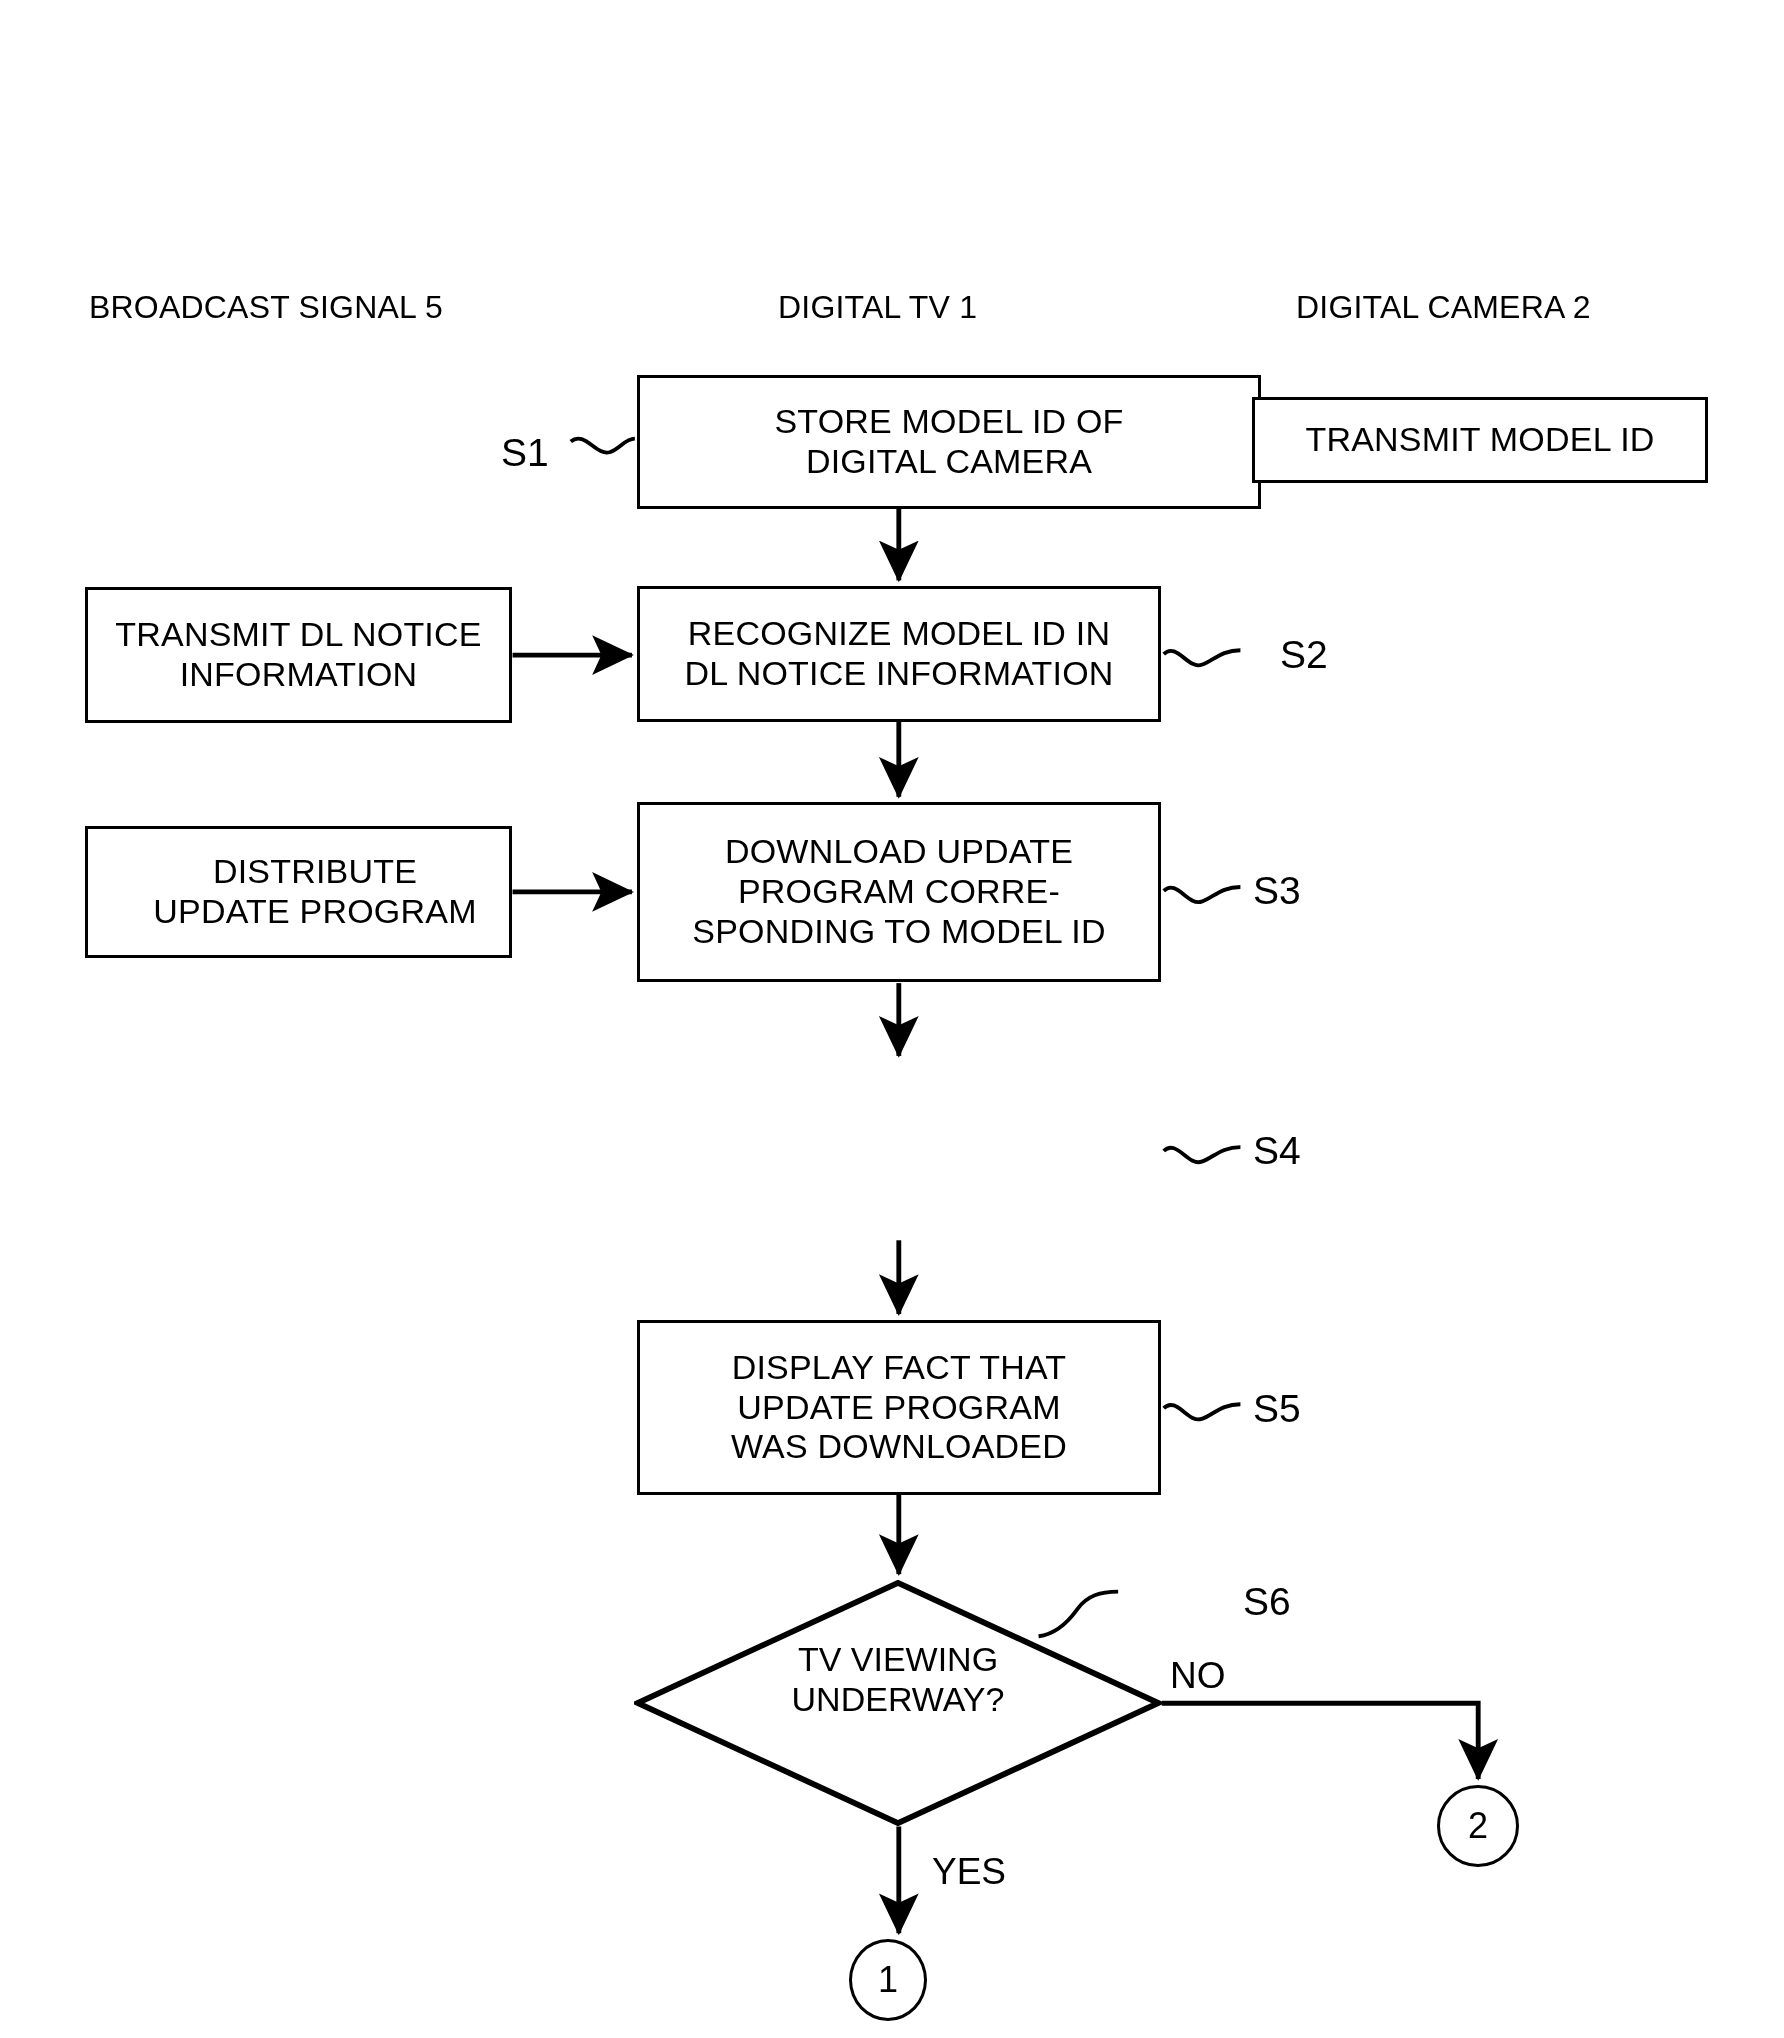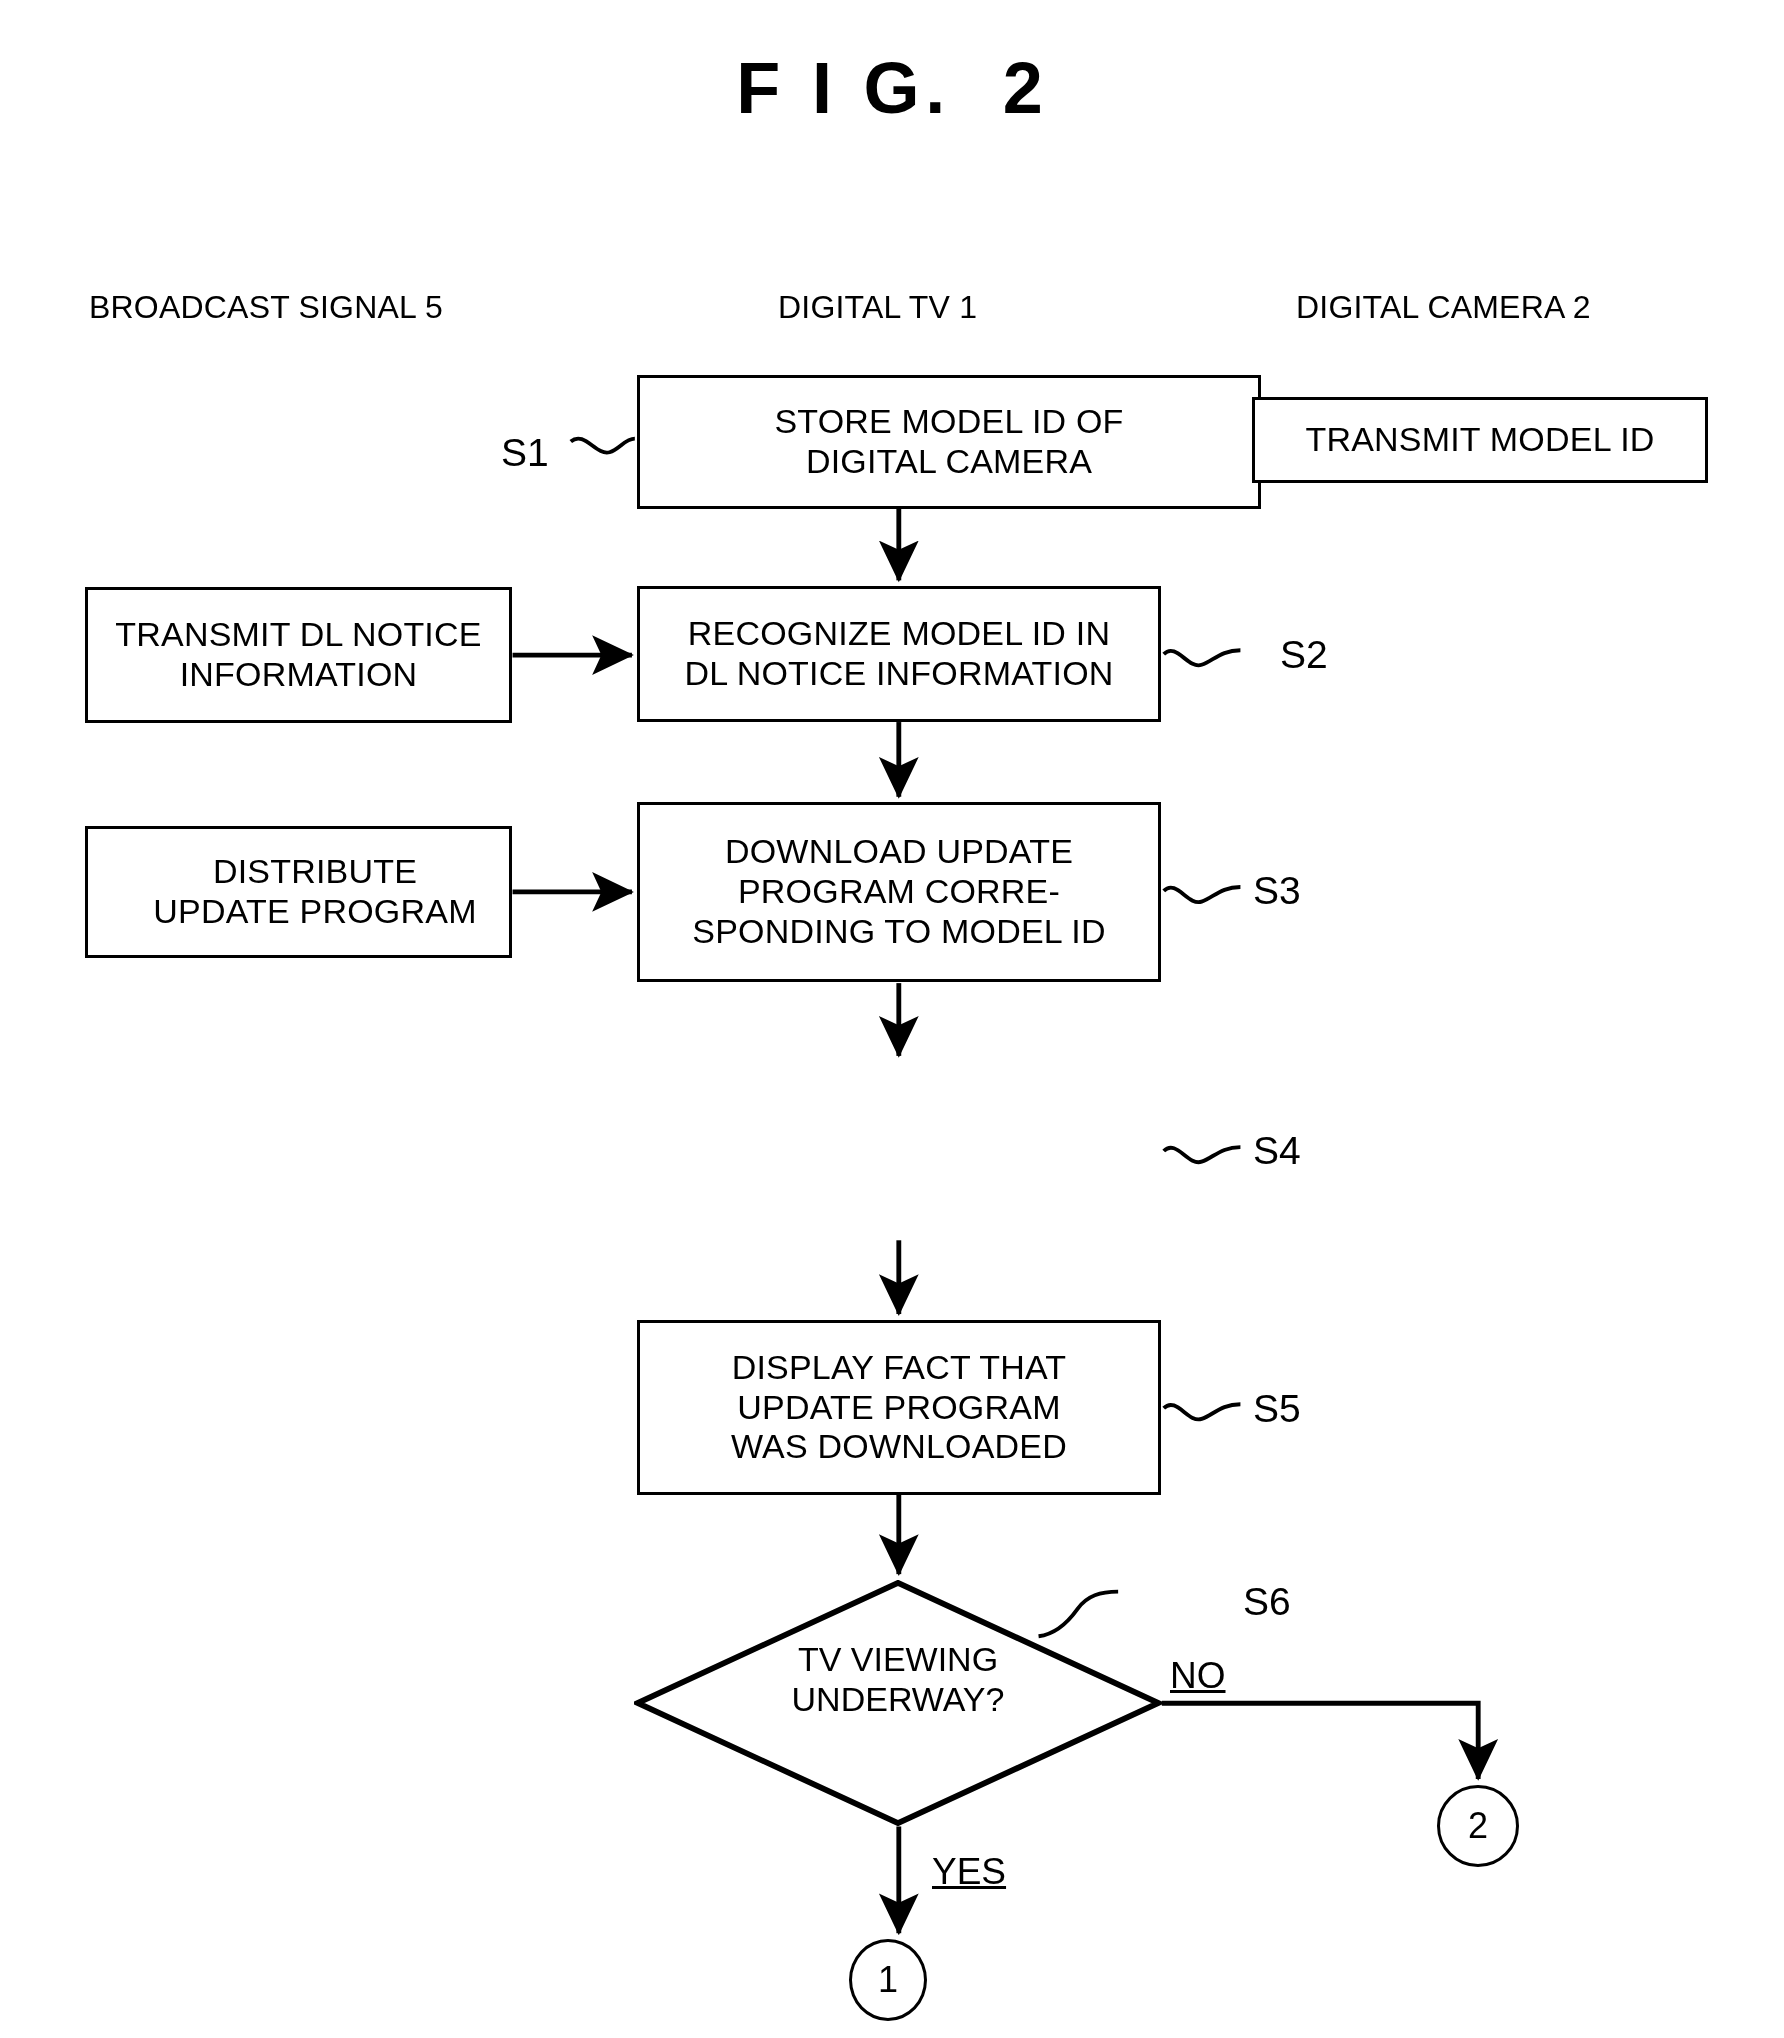--- a/index.html
+++ b/index.html
@@ -118,41 +118,39 @@
   #lbl-s4 { left: 1253px; top: 1131px; }
   #lbl-s5 { left: 1253px; top: 1389px; }
   #lbl-s6 { left: 1243px; top: 1582px; }
 
   
   .branch-label {
     position: absolute;
     font-size: 37px;
     line-height: 1;
     white-space: nowrap;
-    text-decoration: underline;
   }
   #lbl-no  { left: 1170px; top: 1657px; }
   #lbl-yes { left: 932px;  top: 1853px; }
 
   
   #lines {
     position: absolute;
     left: 0;
     top: 0;
     width: 1785px;
     height: 2039px;
     pointer-events: none;
   }
 </style>
 </head>
 <body>
 
 <div id="page">
 
-  <div id="fig-title">F I G.  2</div>
 
   <div class="col-header" id="hdr-broadcast">BROADCAST SIGNAL 5</div>
   <div class="col-header" id="hdr-tv">DIGITAL TV 1</div>
   <div class="col-header" id="hdr-camera">DIGITAL CAMERA 2</div>
 
   <svg id="lines" viewBox="0 0 1839 2101">
     <defs>
       <marker id="ah" markerWidth="9" markerHeight="9" refX="8.2" refY="4.5" orient="auto" markerUnits="strokeWidth">
         <path d="M0,0.4 L8.6,4.5 L0,8.6 L1.9,4.5 Z" fill="#000"></path>
       </marker>

